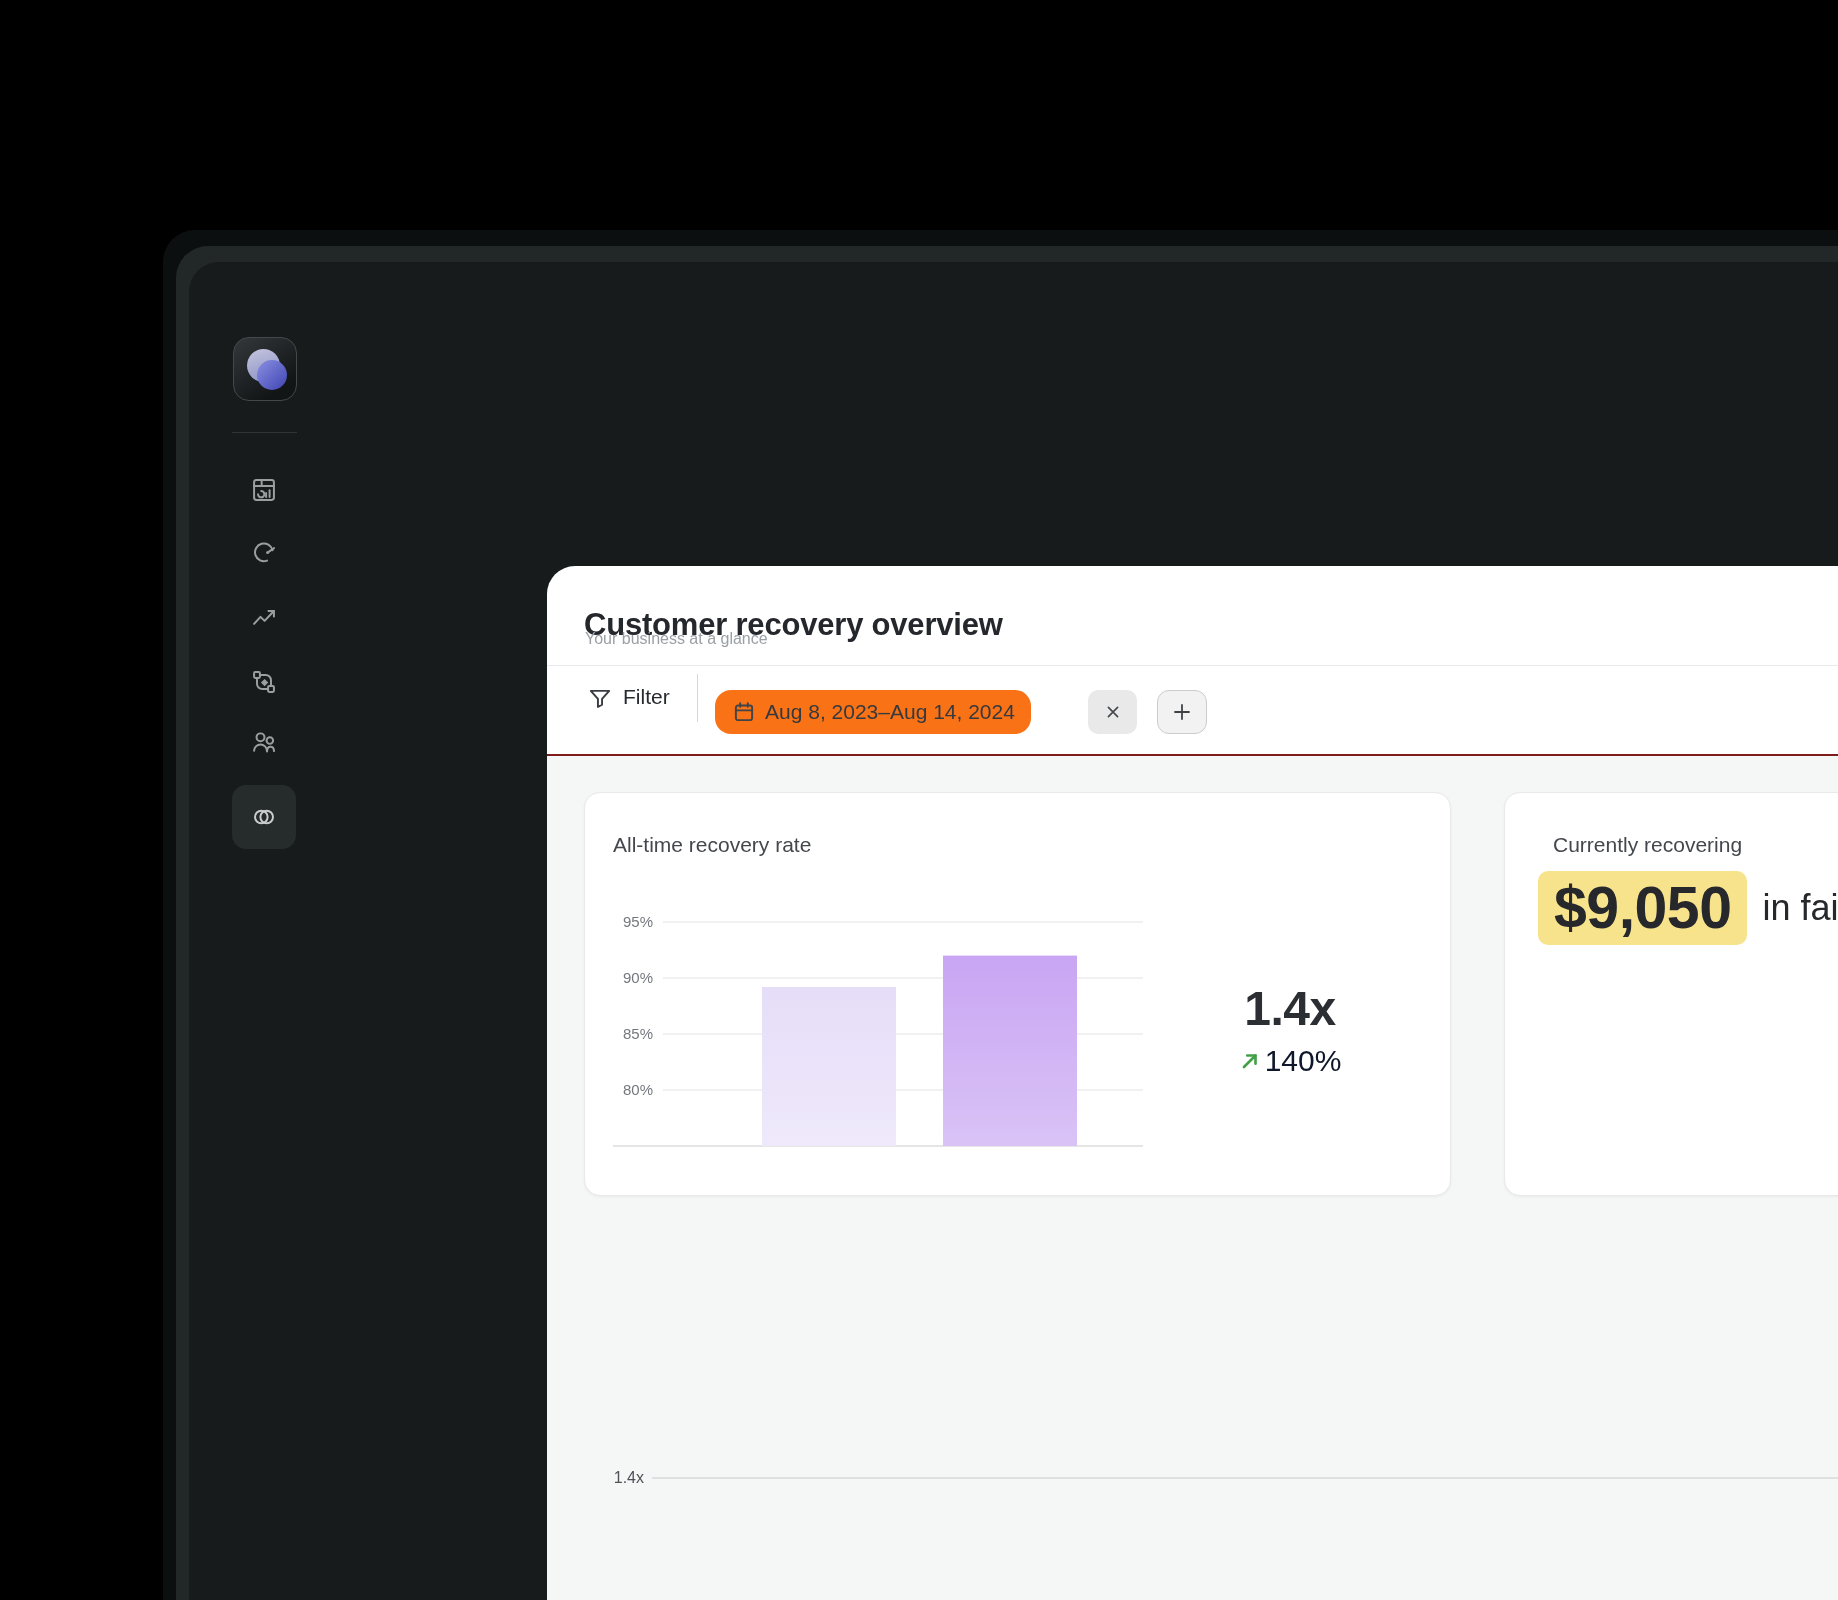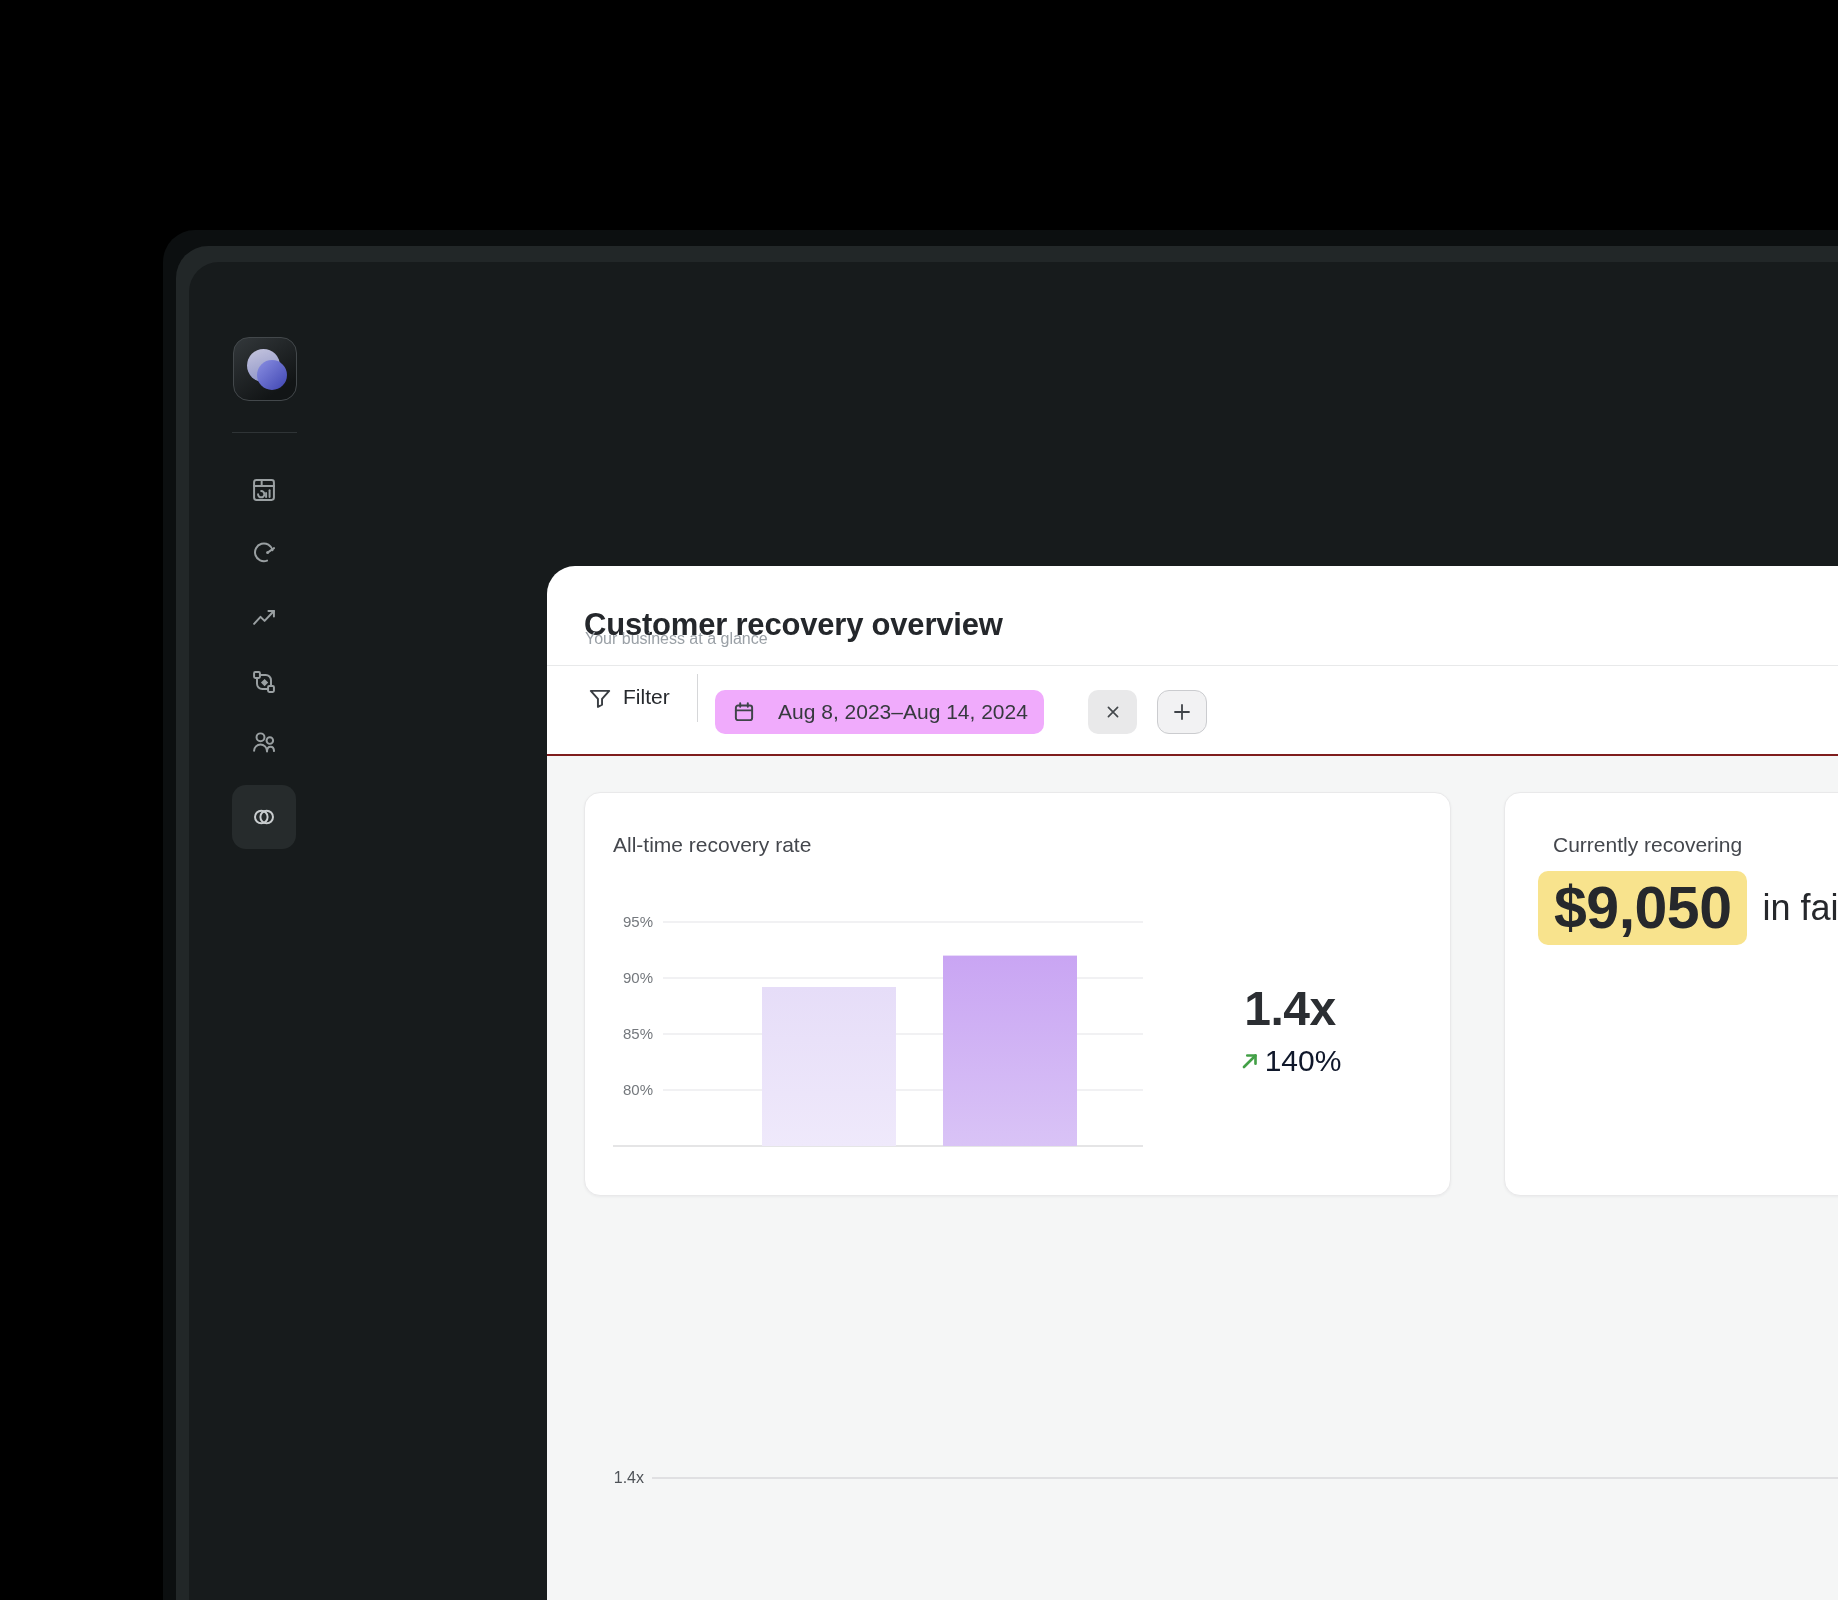--- a/index.html
+++ b/index.html
@@ -35,22 +35,22 @@
         border-top-left-radius:28px;overflow:hidden;}
   .page-title{position:absolute;left:37px;top:20px;font-size:31px;font-weight:600;color:#24272b;letter-spacing:-.2px;}
   .page-subtitle{position:absolute;left:38px;top:64px;font-size:16px;color:#9aa0a6;}
   .header-divider{position:absolute;left:0;right:0;top:99px;border-top:1.5px solid #e8e9ea;}
 
   
   .filter-row{position:absolute;left:0;top:100px;right:0;height:88px;background:#fff;}
   .funnel{position:absolute;left:40px;top:20px;color:#3a3e43;}
   .filter-label{position:absolute;left:76px;top:19px;font-size:21px;font-weight:500;color:#26292d;cursor:pointer;}
   .v-divider{position:absolute;left:150px;top:8px;height:48px;border-left:1.5px solid #d6d7d9;}
-  .chip{position:absolute;left:168px;top:24px;height:44px;background:#f0abfc;border-radius:10px;
-        display:flex;align-items:center;padding:0 16px;gap:21px;cursor:pointer;}
+  .chip{position:absolute;left:168px;top:24px;height:44px;background:#f97316;border-radius:16px;
+        display:flex;align-items:center;padding:0 16px;gap:8px;cursor:pointer;}
   .chip .cal{color:#3f4449;}
   .chip-text{font-size:21px;color:#36393e;white-space:nowrap;}
   .chip-close{position:absolute;left:541px;top:24px;width:49px;height:44px;background:#e9e9ea;border-radius:10px;
         display:flex;align-items:center;justify-content:center;color:#44484c;cursor:pointer;border:none;padding:0;}
   .add-btn{position:absolute;left:610px;top:24px;width:50px;height:44px;background:#f2f2f3;border:1.5px solid #cbcccf;
         border-radius:12px;box-sizing:border-box;display:flex;align-items:center;justify-content:center;
         color:#3f4348;cursor:pointer;}
 
   
   .body-area{position:absolute;left:0;right:0;top:188px;bottom:0;background:#f5f6f6;border-top:2px solid #7f1d1d;}

